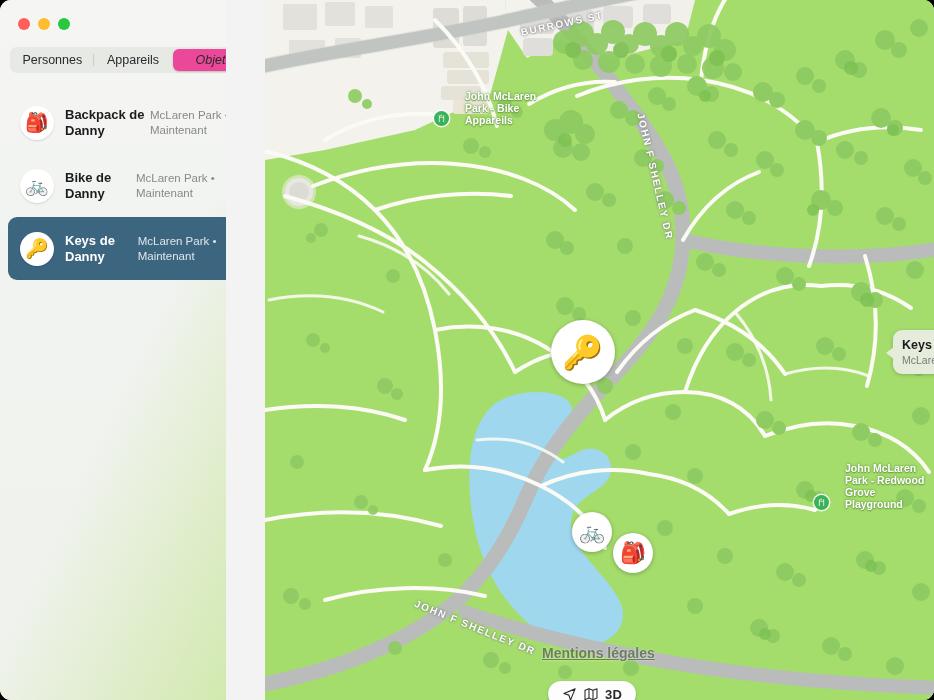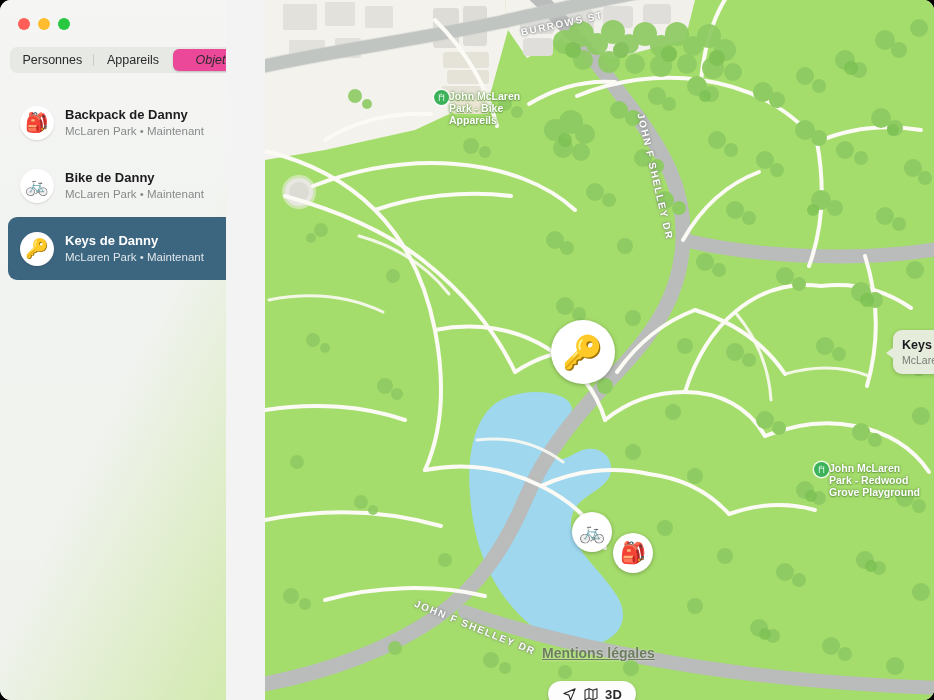--- a/index.html
+++ b/index.html
@@ -19,21 +19,21 @@
   .mlayer { position:absolute; left:0; top:0; width:669px; height:700px; }
 
   
   .rdlabel {
     position:absolute; color:#fdfdfd; font-size:10px; font-weight:700;
     letter-spacing:1.6px; white-space:nowrap;
     text-shadow:0 0 2px rgba(120,124,122,.9),0 0 3px rgba(120,124,122,.7);
   }
 
   
-  .poi { position:absolute; display:flex; align-items:flex-start; gap:0; }
+  .poi { position:absolute; display:flex; align-items:flex-end; gap:16px; }
   .poi-ico {
     width:15px; height:15px; border-radius:50%; background:#3bb25a;
     display:flex; align-items:center; justify-content:center; flex:0 0 auto;
     box-shadow:0 0 0 1.5px rgba(255,255,255,.85);
   }
   .poi-txt {
     font-size:10.5px; font-weight:700; color:#fff; line-height:12px;
     text-shadow:0 0 2px rgba(109,160,74,.95),0 0 3px rgba(109,160,74,.8),0 1px 1px rgba(109,160,74,.9);
   }
 
@@ -104,21 +104,21 @@
   .row {
     height:63px; display:flex; align-items:center; gap:11px;
     padding:0 12px; border-radius:9px; cursor:pointer;
   }
   .row.sel { background:#3c6580; }
   .row-ico {
     width:34px; height:34px; border-radius:50%; background:#fff; flex:0 0 auto;
     display:flex; align-items:center; justify-content:center; font-size:19px;
     box-shadow:0 1px 2px rgba(0,0,0,.13);
   }
-  .row-txt { display:flex; flex-direction:column; min-width:0; }
+  .row-txt { display:flex; min-width:0; }
   .row-title { font-size:13px; font-weight:700; color:#1c1c1e; line-height:16px; }
   .row-sub { font-size:11.5px; color:#88898a; line-height:15px; margin-top:1px; }
   .row.sel .row-title { color:#fff; }
   .row.sel .row-sub { color:#dfe6ea; }
 </style>
 </head>
 <body>
 
 <div id="window">
 

